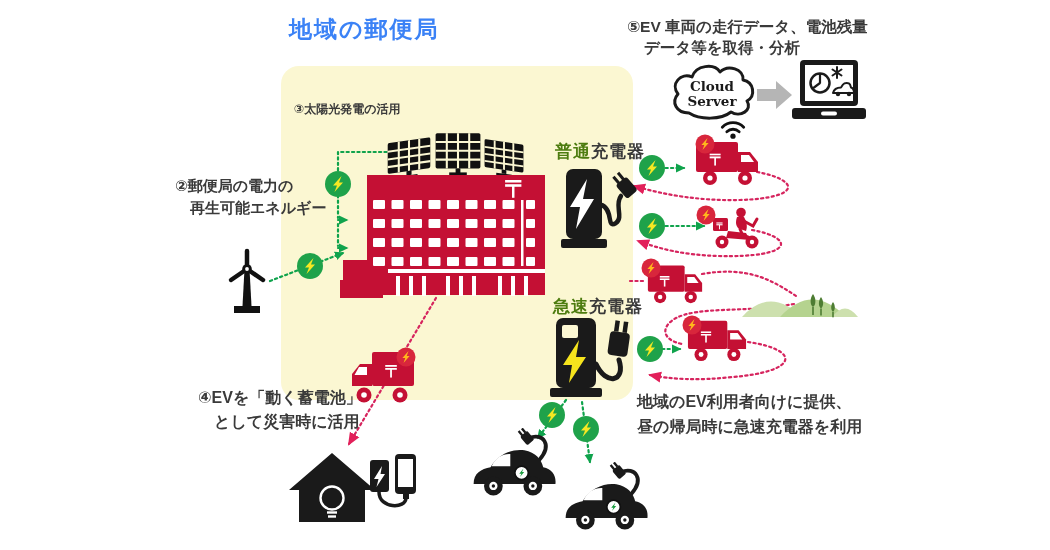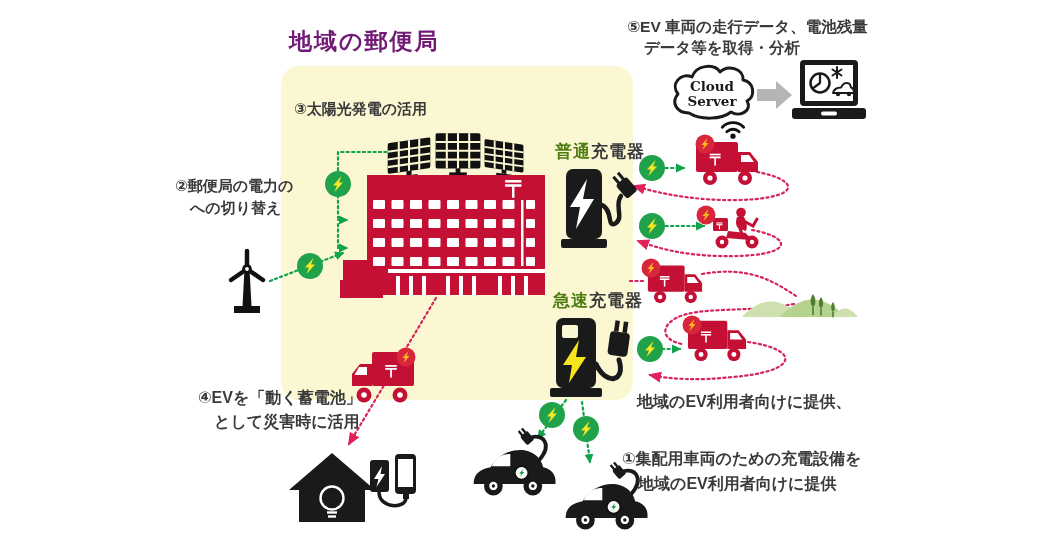--- a/index.html
+++ b/index.html
@@ -4,34 +4,34 @@
 <style>
   html,body{margin:0;padding:0;background:#fff;}
   #stage{position:relative;width:1050px;height:550px;background:#fff;overflow:hidden;
          font-family:"Liberation Sans","DejaVu Sans",sans-serif;color:#3a3a3a;}
   .abs{position:absolute;}
   #yellow-box{left:281px;top:66px;width:352px;height:334px;background:#FBF7D2;border-radius:18px;z-index:0;}
   #connectors{left:0;top:0;z-index:1;pointer-events:none;}
   .icon{z-index:2;}
   #badges{left:0;top:0;z-index:3;pointer-events:none;}
   .txt{z-index:4;font-weight:600;line-height:22px;white-space:nowrap;}
-  #title{left:289px;top:30px;font-size:23px;font-weight:800;color:#701a75;letter-spacing:2px;}
-  #note-solar{left:294px;top:98px;font-size:15px;}
+  #title{left:289px;top:18px;font-size:23px;font-weight:800;color:#3b82f6;letter-spacing:2px;}
+  #note-solar{left:294px;top:98px;font-size:12px;}
   #note-renewable{left:175px;top:175px;font-size:15px;}
   #note-renewable .ind{padding-left:15px;}
   #note-data{left:627px;top:16px;font-size:15.5px;line-height:21px;}
   #note-data .ind{padding-left:17px;}
   #note-battery{left:198px;top:386px;font-size:16px;line-height:24px;}
   #note-battery .ind{padding-left:16px;}
   #note-rapid-usage{left:637px;top:389px;font-size:16px;line-height:25px;}
   #note-provide{left:622px;top:446px;font-size:16px;line-height:25px;}
   #note-provide .ind{padding-left:16px;}
   .charger-label{font-size:17px;font-weight:800;letter-spacing:1px;}
   #label-normal{left:555px;top:141px;}
-  #label-rapid{left:553px;top:290px;}
+  #label-rapid{left:553px;top:296px;}
   .charger-label .red{color:#4d7c0f;}
   .charger-label .dark{color:#3a3a3a;margin-top:35px;}
   svg{display:block;}
 </style>
 </head>
 <body>
 
 <div id="stage">
 
   <div id="yellow-box" class="abs"></div>
@@ -82,36 +82,33 @@
       <use href="#gbolt" xlink:href="#gbolt" x="650" y="349"></use>
       <use href="#gbolt" xlink:href="#gbolt" x="552" y="415"></use>
       <use href="#gbolt" xlink:href="#gbolt" x="586" y="429"></use>
     </g>
   </svg>
 
   <div id="title" class="abs txt">地域の郵便局</div>
   <div id="note-solar" class="abs txt">③太陽光発電の活用</div>
   <div id="note-renewable" class="abs txt">
     <div>②郵便局の電力の</div>
-    <div class="ind">への切り替え</div>
+    <div class="ind">再生可能エネルギー</div>
   </div>
   <div id="note-data" class="abs txt">
     <div>⑤EV 車両の走行データ、電池残量</div>
     <div class="ind">データ等を取得・分析</div>
   </div>
   <div id="note-battery" class="abs txt">
     <div>④EVを「動く蓄電池」</div>
     <div class="ind">として災害時に活用</div>
   </div>
   <div id="note-rapid-usage" class="abs txt">
     <div>地域のEV利用者向けに提供、</div>
-  </div>
-  <div id="note-provide" class="abs txt">
-    <div>①集配用車両のための充電設備を</div>
-    <div class="ind">地域のEV利用者向けに提供</div>
+    <div>昼の帰局時に急速充電器を利用</div>
   </div>
   <div id="label-normal" class="abs txt charger-label">
     <span class="red">普通</span><span class="dark">充電器</span>
   </div>
   <div id="label-rapid" class="abs txt charger-label">
     <span class="red">急速</span><span class="dark">充電器</span>
   </div>
 
   <svg class="abs icon" style="left:386px;top:138px;transform:skewY(-8deg);" width="46" height="42" viewBox="0 0 54 48">
     <rect x="2" y="2" width="50" height="36" rx="2" fill="#111"></rect>

